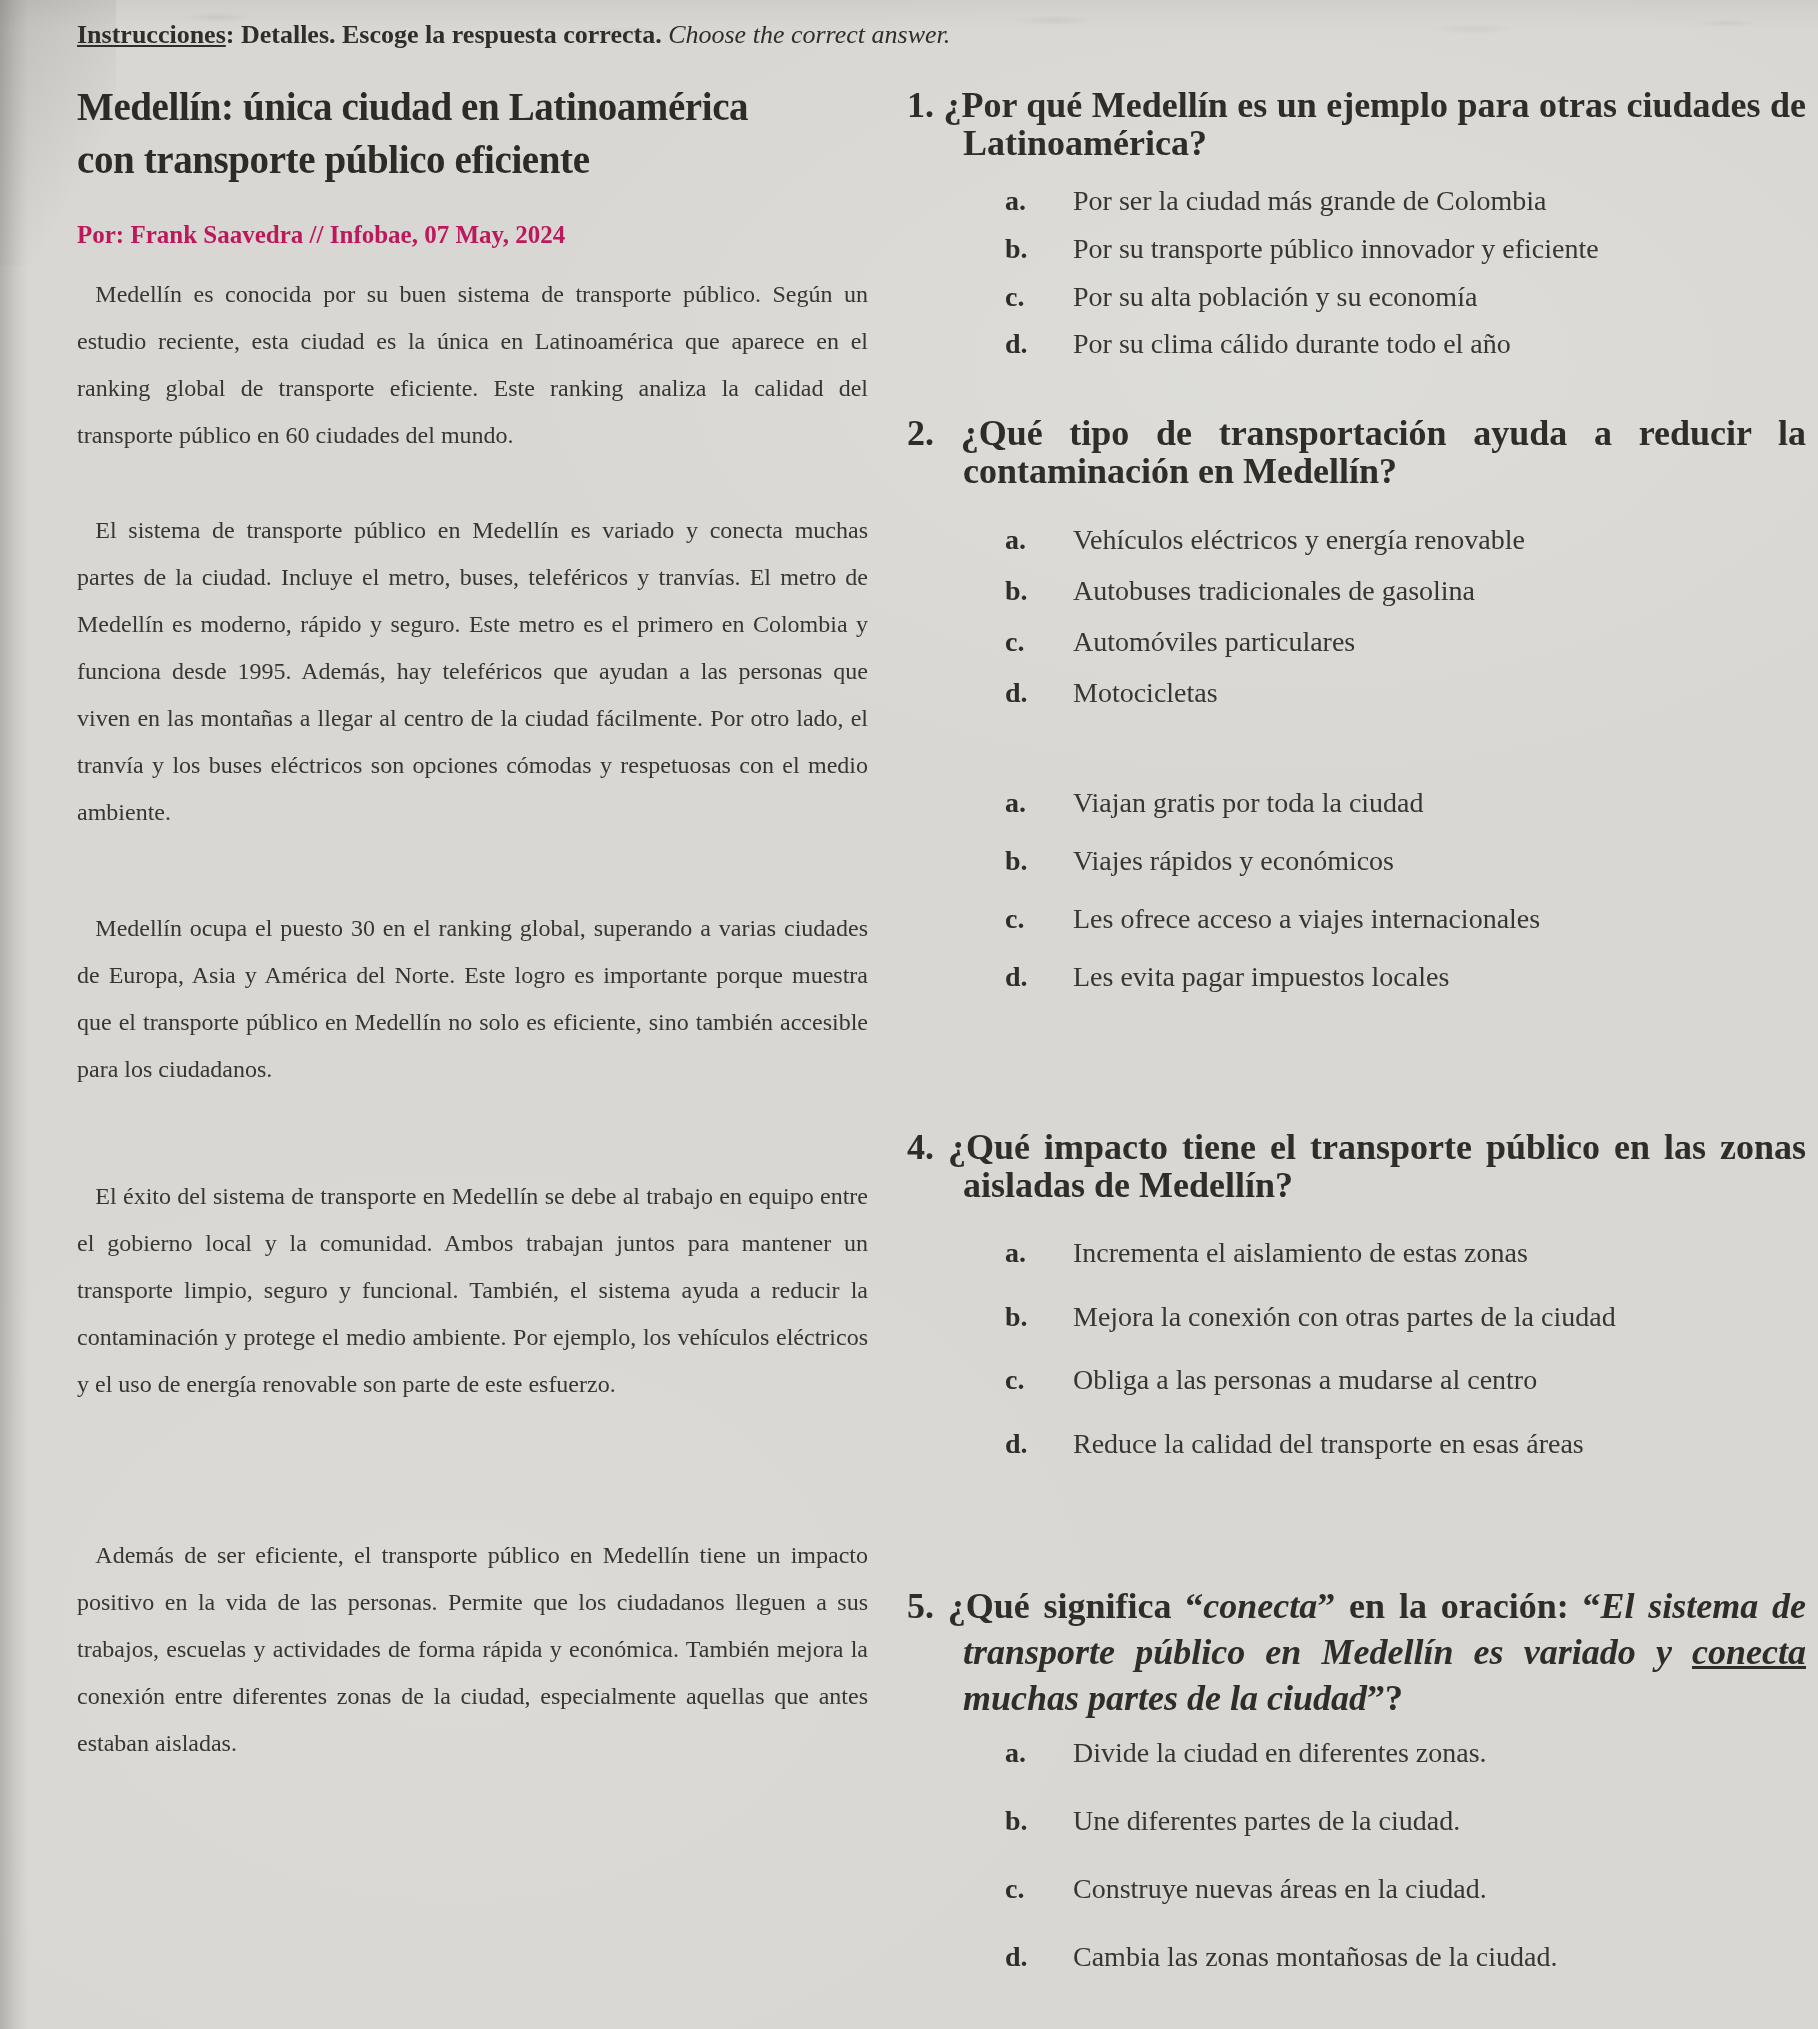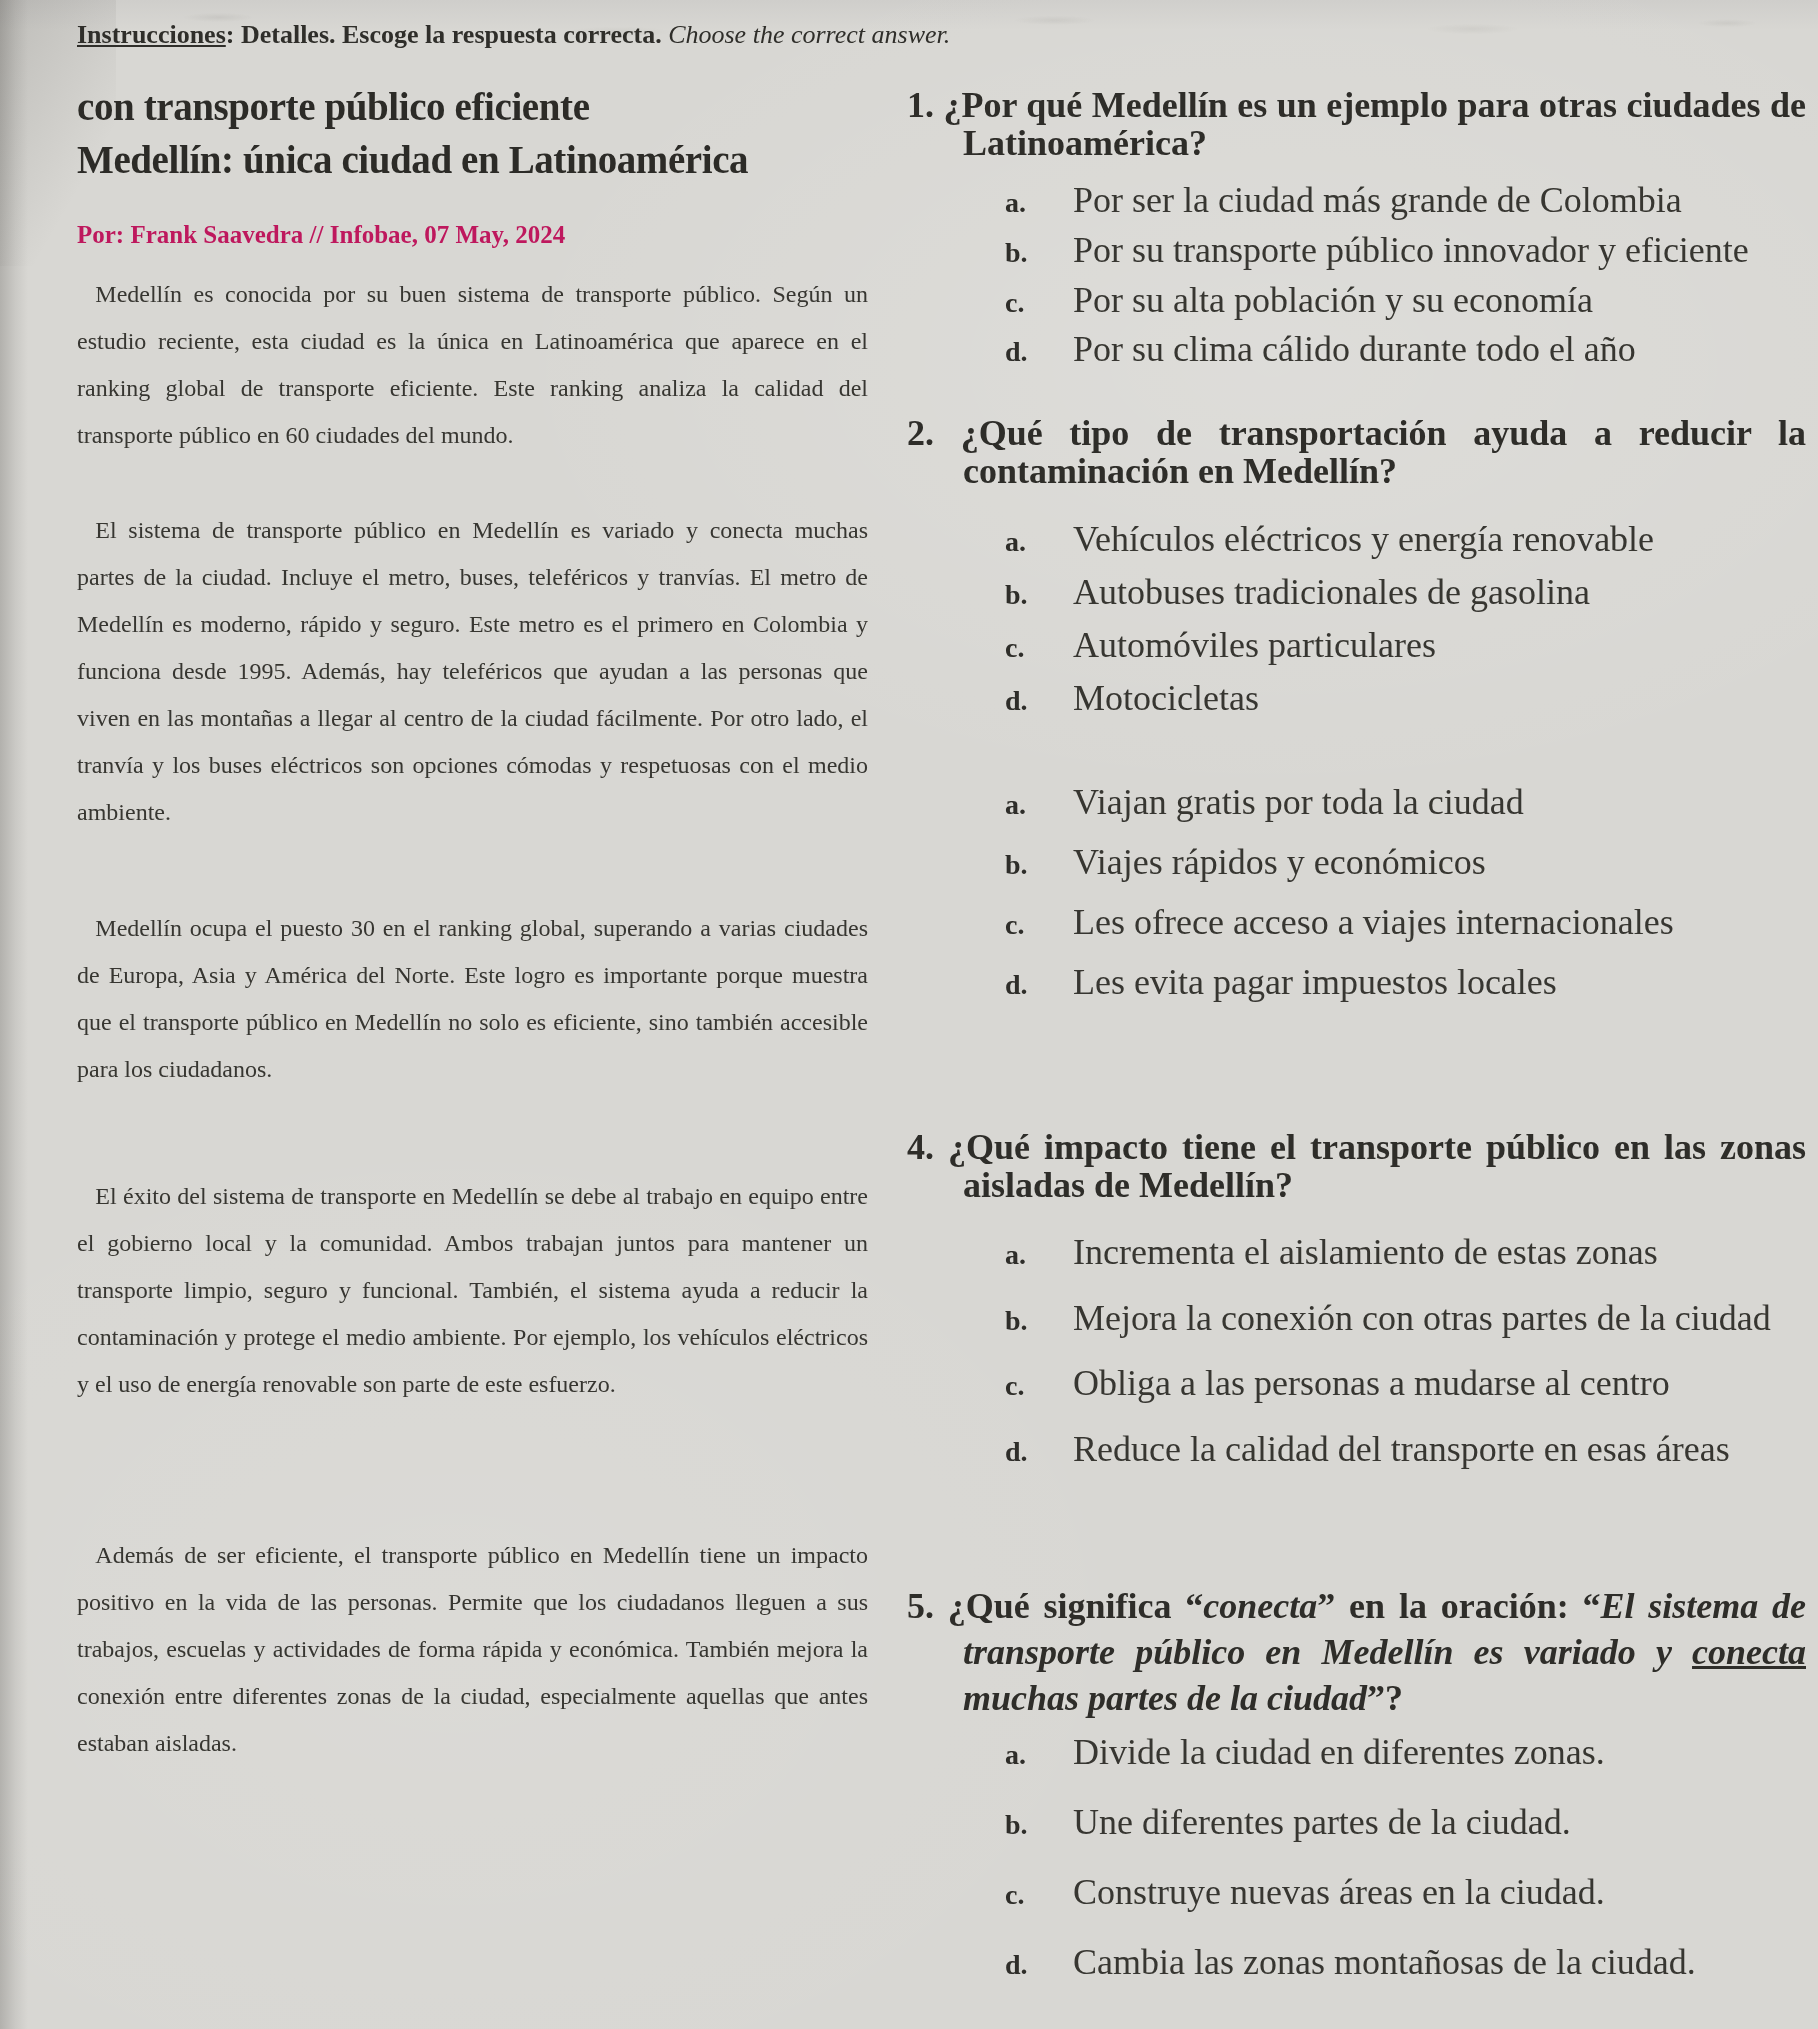--- a/index.html
+++ b/index.html
@@ -84,37 +84,37 @@
   }
   .q5 .q-heading { line-height: 46px; }
   .q-quote { font-style: italic; }
   .q-term { font-style: italic; }
   .q-underline { font-style: italic; text-decoration: underline; }
   .options { margin-top: var(--optmt); padding-left: 98px; }
   .option { display: flex; align-items: baseline; margin-bottom: var(--optgap); }
   .opt-letter {
     flex: 0 0 68px; font-weight: bold; font-size: 28px; line-height: 37px; color: #2e2d29;
   }
-  .opt-text { font-size: 36px; line-height: 37px; color: #373631; }
+  .opt-text { font-size: 28px; line-height: 37px; color: #373631; }
 </style>
 </head>
 <body>
 
 <div class="sheet"></div>
 <div class="ghost-noise"></div>
 <div class="edge-left"></div>
 <div class="edge-left-top"></div>
 
 <div class="abs instructions">
   <span class="instr-label">Instrucciones</span><span class="instr-detail">: Detalles. </span><span class="instr-es">Escoge la respuesta correcta. </span><span class="instr-en">Choose the correct answer.</span>
 </div>
 
 <div class="abs article-title">
+  <div>Medellín: única ciudad en Latinoamérica</div>
   <div>con transporte público eficiente</div>
-  <div>Medellín: única ciudad en Latinoamérica</div>
 </div>
 
 <div class="abs byline">Por: Frank Saavedra // Infobae, 07 May, 2024</div>
 
 <div class="abs para para-1">Medellín es conocida por su buen sistema de transporte público. Según un estudio reciente, esta ciudad es la única en Latinoamérica que aparece en el ranking global de transporte eficiente. Este ranking analiza la calidad del transporte público en 60 ciudades del mundo.</div>
 <div class="abs para para-2">El sistema de transporte público en Medellín es variado y conecta muchas partes de la ciudad. Incluye el metro, buses, teleféricos y tranvías. El metro de Medellín es moderno, rápido y seguro. Este metro es el primero en Colombia y funciona desde 1995. Además, hay teleféricos que ayudan a las personas que viven en las montañas a llegar al centro de la ciudad fácilmente. Por otro lado, el tranvía y los buses eléctricos son opciones cómodas y respetuosas con el medio ambiente.</div>
 <div class="abs para para-3">Medellín ocupa el puesto 30 en el ranking global, superando a varias ciudades de Europa, Asia y América del Norte. Este logro es importante porque muestra que el transporte público en Medellín no solo es eficiente, sino también accesible para los ciudadanos.</div>
 <div class="abs para para-4">El éxito del sistema de transporte en Medellín se debe al trabajo en equipo entre el gobierno local y la comunidad. Ambos trabajan juntos para mantener un transporte limpio, seguro y funcional. También, el sistema ayuda a reducir la contaminación y protege el medio ambiente. Por ejemplo, los vehículos eléctricos y el uso de energía renovable son parte de este esfuerzo.</div>
 <div class="abs para para-5">Además de ser eficiente, el transporte público en Medellín tiene un impacto positivo en la vida de las personas. Permite que los ciudadanos lleguen a sus trabajos, escuelas y actividades de forma rápida y económica. También mejora la conexión entre diferentes zonas de la ciudad, especialmente aquellas que antes estaban aisladas.</div>
 

